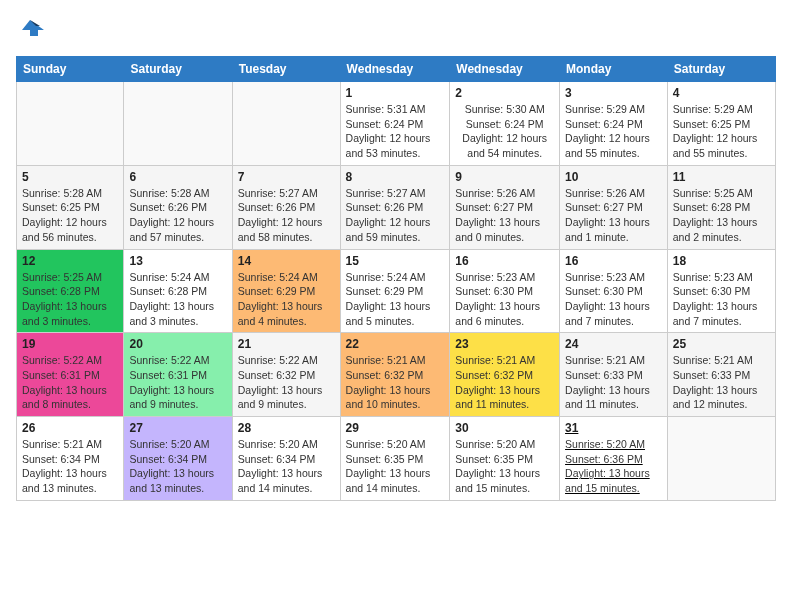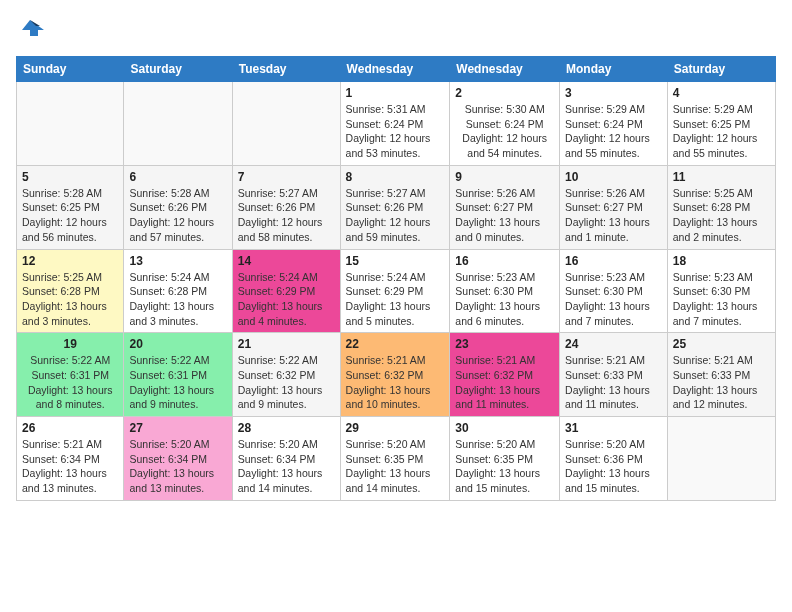--- a/index.html
+++ b/index.html
@@ -189,35 +189,35 @@
         </td>
         <td style="background: rgb(245, 245, 245);">
           <div class="day-num">11</div>
           <div class="day-info" style="white-space: pre-line;">Sunrise: 5:25 AM
 Sunset: 6:28 PM
 Daylight: 13 hours
 and 2 minutes.</div>
         </td>
       </tr>
       <tr>
-        <td style="background: #fef9c3;">
+        <td style="background: #22c55e;">
           <div class="day-num">12</div>
           <div class="day-info" style="white-space: pre-line;">Sunrise: 5:25 AM
 Sunset: 6:28 PM
 Daylight: 13 hours
 and 3 minutes.</div>
         </td>
         <td style="background: rgb(255, 255, 255);">
           <div class="day-num">13</div>
           <div class="day-info" style="white-space: pre-line;">Sunrise: 5:24 AM
 Sunset: 6:28 PM
 Daylight: 13 hours
 and 3 minutes.</div>
         </td>
-        <td style="background: #ec4899;">
+        <td style="background: #fdba74;">
           <div class="day-num">14</div>
           <div class="day-info" style="white-space: pre-line;">Sunrise: 5:24 AM
 Sunset: 6:29 PM
 Daylight: 13 hours
 and 4 minutes.</div>
         </td>
         <td style="background: rgb(255, 255, 255);">
           <div class="day-num">15</div>
           <div class="day-info" style="white-space: pre-line;">Sunrise: 5:24 AM
 Sunset: 6:29 PM
@@ -240,21 +240,21 @@
         </td>
         <td style="background: rgb(255, 255, 255);">
           <div class="day-num">18</div>
           <div class="day-info" style="white-space: pre-line;">Sunrise: 5:23 AM
 Sunset: 6:30 PM
 Daylight: 13 hours
 and 7 minutes.</div>
         </td>
       </tr>
       <tr>
-        <td style="background: #86efac; text-align: center;">
+        <td style="background: #ec4899;">
           <div class="day-num">19</div>
           <div class="day-info" style="white-space: pre-line;">Sunrise: 5:22 AM
 Sunset: 6:31 PM
 Daylight: 13 hours
 and 8 minutes.</div>
         </td>
         <td style="background: #86efac;">
           <div class="day-num">20</div>
           <div class="day-info" style="white-space: pre-line;">Sunrise: 5:22 AM
 Sunset: 6:31 PM
@@ -268,21 +268,21 @@
 Daylight: 13 hours
 and 9 minutes.</div>
         </td>
         <td style="background: #fdba74;">
           <div class="day-num">22</div>
           <div class="day-info" style="white-space: pre-line;">Sunrise: 5:21 AM
 Sunset: 6:32 PM
 Daylight: 13 hours
 and 10 minutes.</div>
         </td>
-        <td style="background: #ec4899;">
+        <td style="background: #fde047;">
           <div class="day-num">23</div>
           <div class="day-info" style="white-space: pre-line;">Sunrise: 5:21 AM
 Sunset: 6:32 PM
 Daylight: 13 hours
 and 11 minutes.</div>
         </td>
         <td style="background: rgb(245, 245, 245);">
           <div class="day-num">24</div>
           <div class="day-info" style="white-space: pre-line;">Sunrise: 5:21 AM
 Sunset: 6:33 PM
@@ -298,21 +298,21 @@
         </td>
       </tr>
       <tr>
         <td style="background: rgb(255, 255, 255);">
           <div class="day-num">26</div>
           <div class="day-info" style="white-space: pre-line;">Sunrise: 5:21 AM
 Sunset: 6:34 PM
 Daylight: 13 hours
 and 13 minutes.</div>
         </td>
-        <td style="background: #f9a8d4;">
+        <td style="background: #c4b5fd;">
           <div class="day-num">27</div>
           <div class="day-info" style="white-space: pre-line;">Sunrise: 5:20 AM
 Sunset: 6:34 PM
 Daylight: 13 hours
 and 13 minutes.</div>
         </td>
         <td style="background: rgb(255, 255, 255);">
           <div class="day-num">28</div>
           <div class="day-info" style="white-space: pre-line;">Sunrise: 5:20 AM
 Sunset: 6:34 PM
@@ -326,21 +326,21 @@
 Daylight: 13 hours
 and 14 minutes.</div>
         </td>
         <td style="background: rgb(255, 255, 255);">
           <div class="day-num">30</div>
           <div class="day-info" style="white-space: pre-line;">Sunrise: 5:20 AM
 Sunset: 6:35 PM
 Daylight: 13 hours
 and 15 minutes.</div>
         </td>
-        <td style="background: rgb(255, 255, 255);">
+        <td style="background: rgb(255, 255, 255); text-decoration: underline;">
           <div class="day-num">31</div>
           <div class="day-info" style="white-space: pre-line;">Sunrise: 5:20 AM
 Sunset: 6:36 PM
 Daylight: 13 hours
 and 15 minutes.</div>
         </td>
         <td class="empty-cell"></td>
       </tr>
     </tbody>
 </table>

